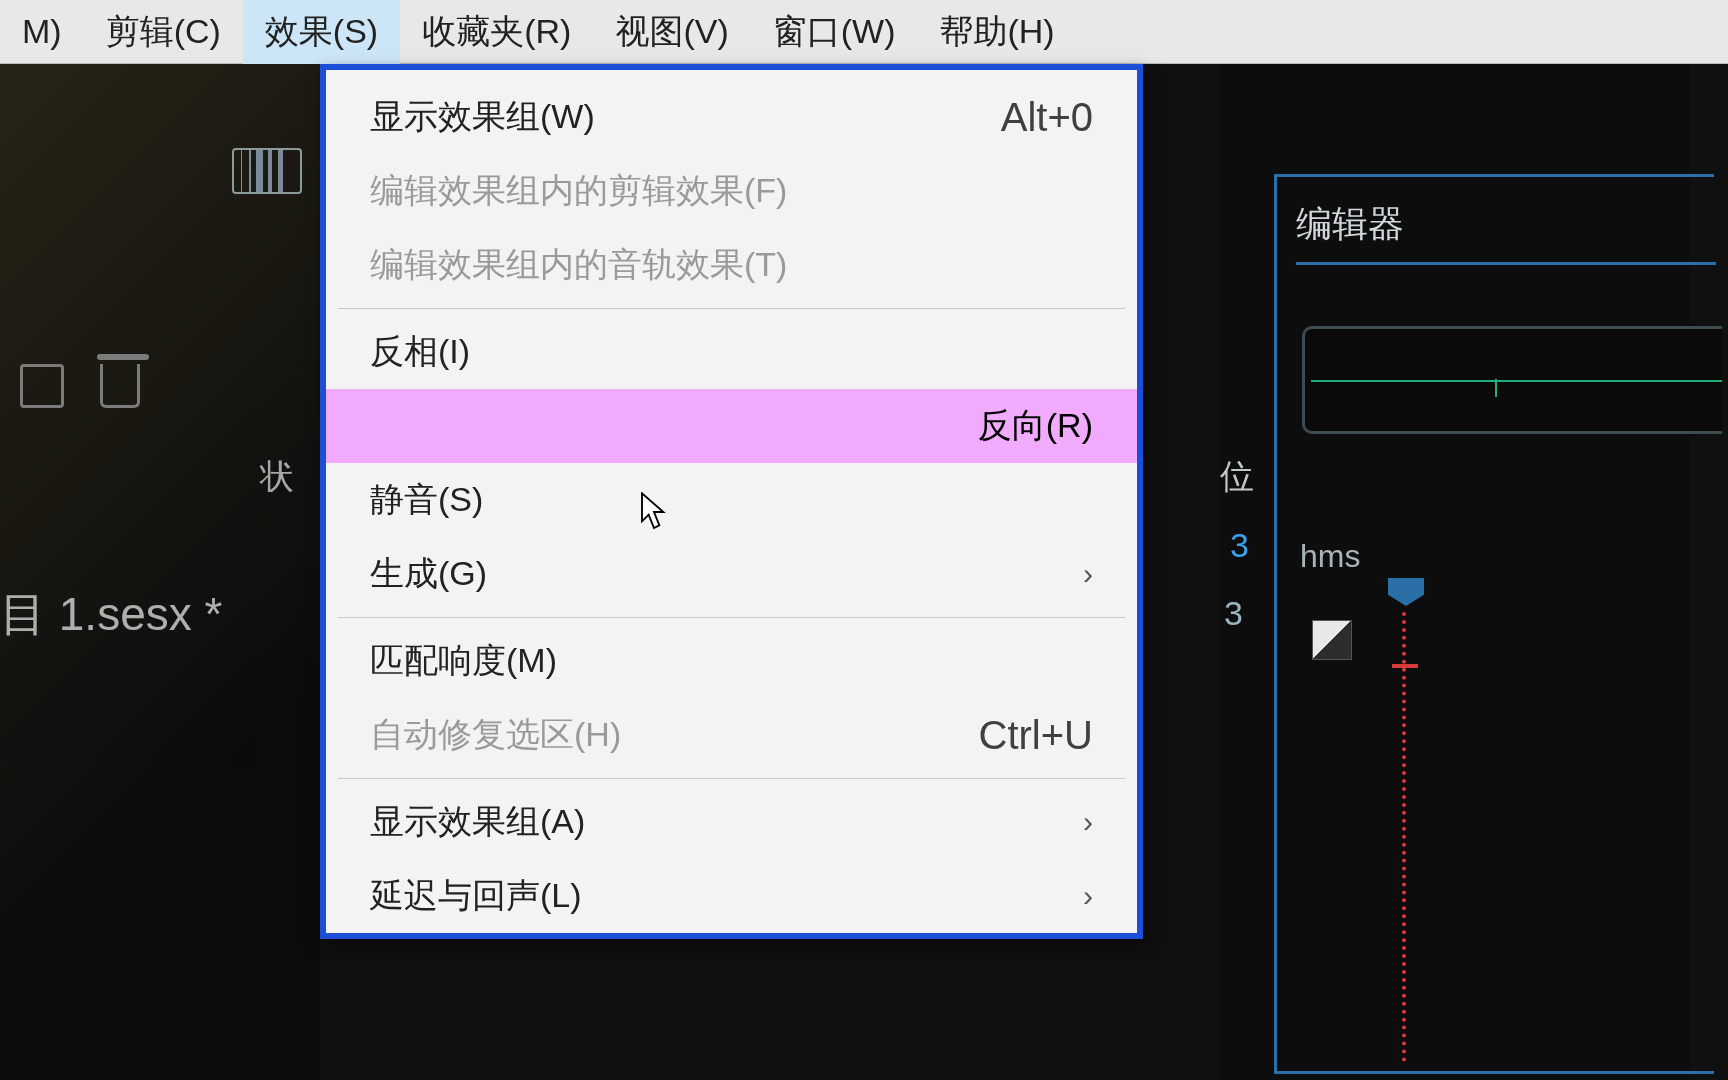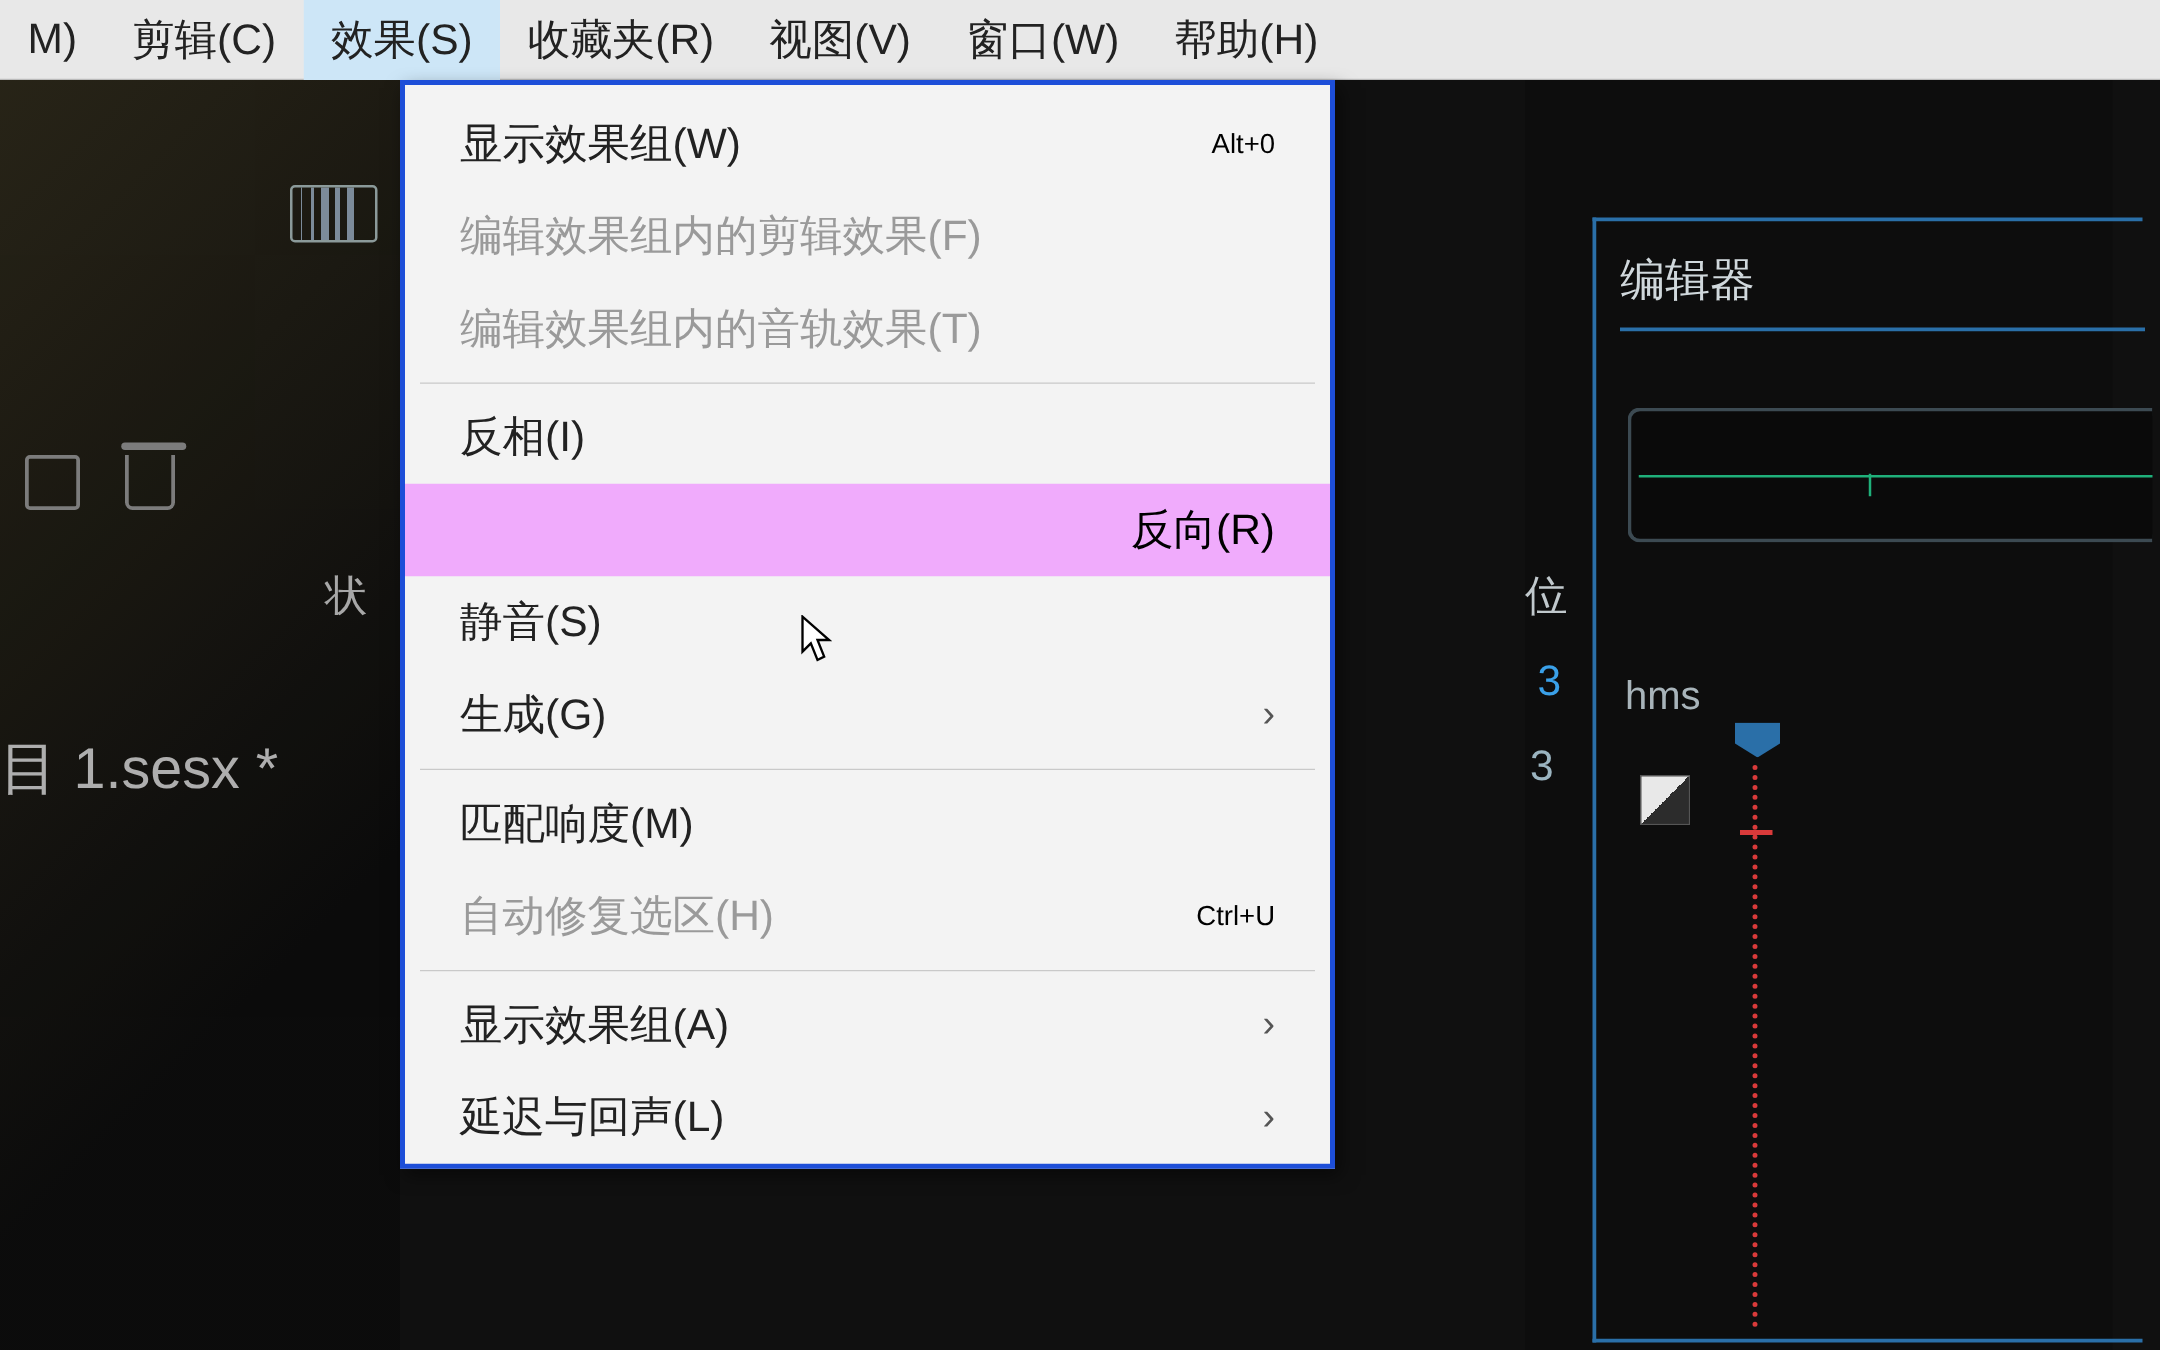--- a/index.html
+++ b/index.html
@@ -72,23 +72,23 @@
     position: absolute;
     left: 232px; top: 84px;
     width: 70px; height: 46px;
     border: 2px solid #9aa; border-radius: 4px;
     background: linear-gradient(to right, transparent 10%, #89a 10%, #89a 12%, transparent 12%, transparent 22%, #89a 22%, #89a 26%, transparent 26%, transparent 34%, #89a 34%, #89a 44%, transparent 44%, transparent 52%, #89a 52%, #89a 58%, transparent 58%, transparent 66%, #89a 66%, #89a 74%, transparent 74%);
   }
 
   .dropdown {
     position: absolute;
     left: 320px; top: 0;
-    width: 748px;
+    width: 823px;
     background: #f3f3f3;
-    border: 4px solid #1d4ed8;
+    border: 6px solid #1d4ed8;
     box-shadow: 4px 6px 14px rgba(0,0,0,.5);
     padding: 10px 0 0 0;
     font-size: 34px;
     color: #222;
   }
   .dropdown .dd-row {
     display: flex;
     align-items: center;
     padding: 14px 44px;
     justify-content: space-between;
@@ -96,21 +96,21 @@
   .dropdown .dd-row.disabled { color: #9a9a9a; }
   .dropdown .dd-row.highlight {
     background: #f0abfc;
     color: #000;
     justify-content: flex-end;
   }
   .dropdown .dd-sep {
     height: 1px; background: #c9c9c9;
     margin: 6px 12px;
   }
-  .dropdown .shortcut { color: #000000; font-size: 22px; }
+  .dropdown .shortcut { color: #404040; font-size: 40px; }
   .dropdown .submenu-arrow {
     color: #555; font-size: 30px; padding-left: 20px;
   }
 
   .right-panel {
     position: absolute;
     left: 1220px; top: 0;
     width: 470px; height: 100%;
     background: #0d0d0d;
     color: #b8c6cc;

